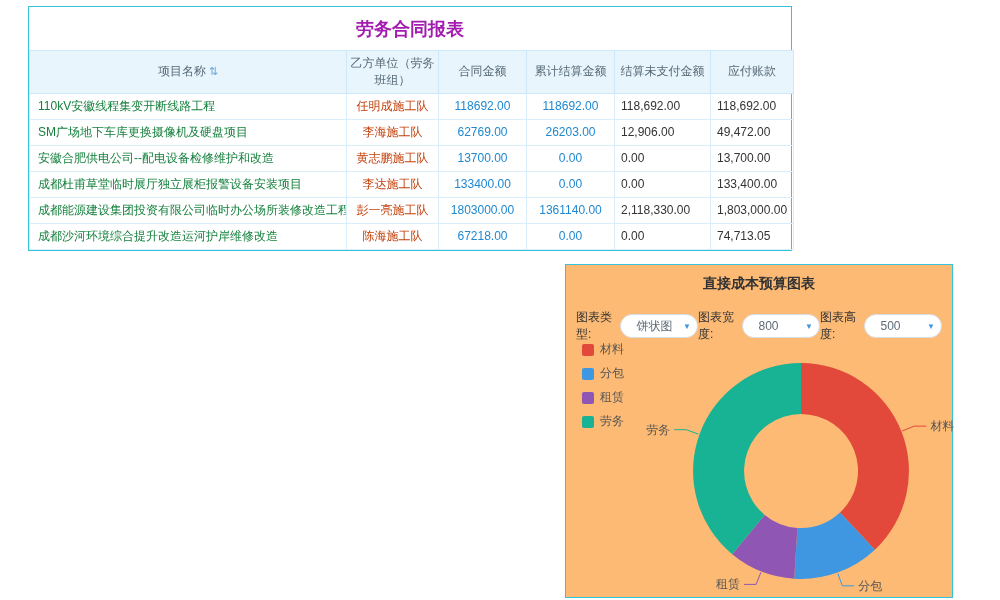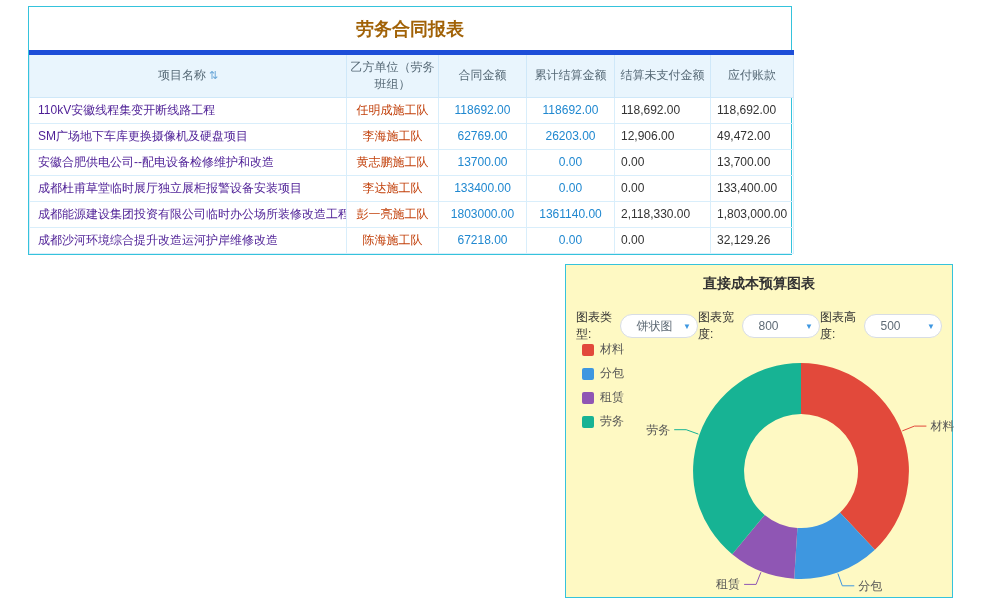--- a/index.html
+++ b/index.html
@@ -9,45 +9,45 @@
     background:#ffffff;
     font-family:"Liberation Sans", sans-serif;
   }
 
   
   .report-card {
     position:absolute; left:28px; top:6px; width:764px;
     border:1px solid #35c3dc; background:#fff;
   }
   .report-title {
-    text-align:center; font-size:18px; font-weight:bold; color:#a16207;
+    text-align:center; font-size:18px; font-weight:bold; color:#a21caf;
     padding:10px 0 9px;
   }
   table.report-table {
     width:100%; border-collapse:collapse; table-layout:fixed;
-    border-top:5px solid #1d4ed8;
+    border-top:1px solid #1d4ed8;
   }
   .report-table th {
     background:#e9f5fd; color:#576a77; font-size:12px; font-weight:normal;
     text-align:center; padding:4px 3px; border:1px solid #cfe8f9; line-height:1.4;
   }
   .report-table td {
     font-size:12px; padding:4px 6px; border:1px solid #d9eefb; height:17px;
     white-space:nowrap; overflow:hidden;
   }
-  td.project { color:#4c1d95; text-align:left;padding-left:8px; }
+  td.project { color:#15803d; text-align:left;padding-left:8px; }
   td.unit { color:#c2410c; text-align:center; }
   td.num-blue { color:#2088d0; text-align:center; }
   td.num-dark { color:#333; text-align:left; padding-right:10px; }
   .sort-icon { color:#6aa7d8; font-size:11px; margin-left:3px; cursor:pointer; }
 
   
   .chart-panel {
     position:absolute; left:565px; top:264px; width:388px; height:334px;
-    border:1px solid #35c3dc; background:#fef9c3;
+    border:1px solid #35c3dc; background:#fdba74;
   }
   .chart-title {
     text-align:center; font-size:14px; font-weight:bold; color:#333; margin-top:10px;
   }
   .chart-controls {
     display:flex; justify-content:space-between; align-items:center;
     padding:0 10px; margin-top:16px;
   }
   .control { display:flex; align-items:center; font-size:12px; color:#333; }
   .select-box {
@@ -130,21 +130,21 @@
           <td class="num-blue">1361140.00</td>
           <td class="num-dark">2,118,330.00</td>
           <td class="num-dark">1,803,000.00</td>
         </tr>
         <tr>
           <td class="project">成都沙河环境综合提升改造运河护岸维修改造</td>
           <td class="unit">陈海施工队</td>
           <td class="num-blue">67218.00</td>
           <td class="num-blue">0.00</td>
           <td class="num-dark">0.00</td>
-          <td class="num-dark">32,129.26</td>
+          <td class="num-dark">74,713.05</td>
         </tr>
       </tbody>
   </table>
 </div>
 
 <div class="chart-panel">
   <div class="chart-title">直接成本预算图表</div>
   <div class="chart-controls" id="chart-controls">
       <div class="control">
         <span>图表类型: </span>

